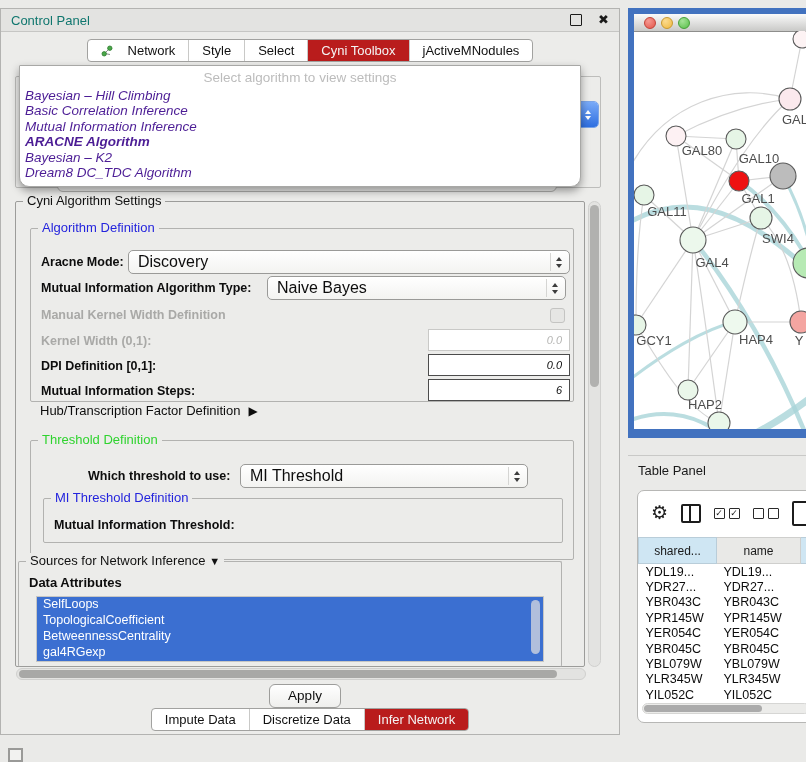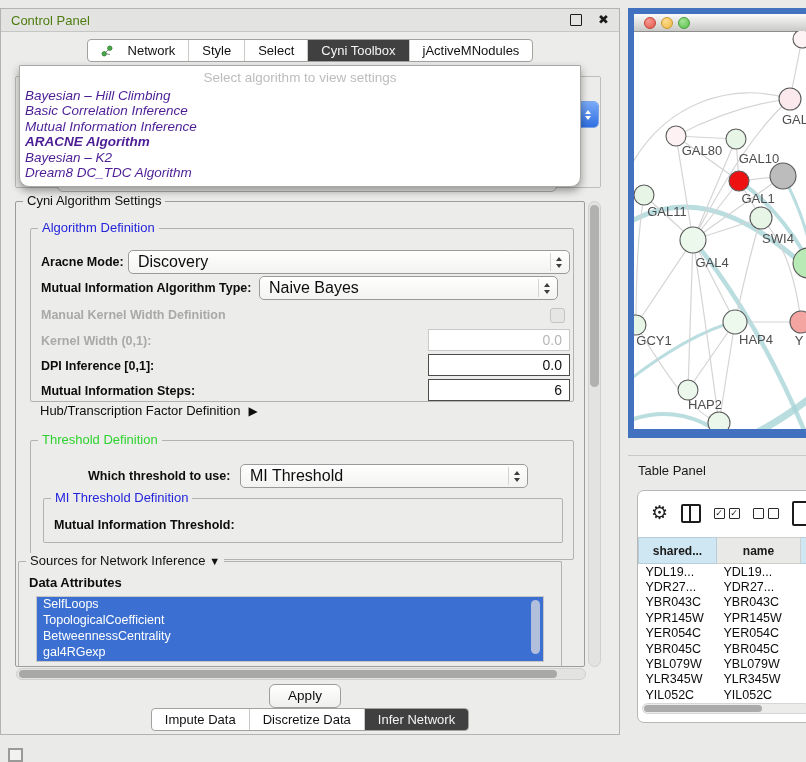--- a/index.html
+++ b/index.html
@@ -6,28 +6,28 @@
   body{
     position:relative;width:806px;height:762px;overflow:hidden;
     background:#eaeae8;font-family:"Liberation Sans","DejaVu Sans",sans-serif;
     -webkit-font-smoothing:antialiased;
   }
   
   #control-panel{position:absolute;left:0;top:8px;width:620px;height:727px;
     background:#ececea;border:1px solid #b3b3b1;box-sizing:border-box;}
   .cp-titlebar{position:absolute;left:0;top:0;right:0;height:23px;background:#e3e3e1;
     border-bottom:1px solid #c6c6c4;display:flex;align-items:center;padding:0 10px;box-sizing:border-box;}
-  .cp-title{font-size:13px;color:#4d7c0f;flex:1;}
+  .cp-title{font-size:13px;color:#0f766e;flex:1;}
   .float-btn{width:10px;height:10px;border:1.6px solid #1a1a1a;border-radius:1px;margin-right:16px;background:transparent;}
   .close-btn{font-size:13px;font-weight:bold;color:#1a1a1a;line-height:10px;}
   
   .tabstrip{display:flex;border:1px solid #a2a2a0;border-radius:4px;overflow:hidden;background:#fff;}
   .tab{padding:3px 13px;font-size:13px;color:#111;display:flex;align-items:center;gap:15px;border-left:1px solid #c9c9c7;white-space:nowrap;}
   .tab:first-child{border-left:none;}
-  .tab.selected{background:#404040;color:#f4f4f4;}
+  .tab.selected{background:#b91c1c;color:#f4f4f4;}
   #top-tabs{position:absolute;left:0;top:30px;width:100%;display:flex;justify-content:center;z-index:3;}
   #bottom-tabs{position:absolute;left:0;top:699px;width:100%;display:flex;justify-content:center;}
   
   #inference-group{position:absolute;left:14px;top:67px;width:586px;height:112px;border:1px solid #bdbdbb;border-radius:2px;z-index:1;}
   #combo-remnant{position:absolute;left:480px;top:92px;width:116px;height:25px;background:#fff;border:1px solid #7aa4e8;border-radius:5px;z-index:2;}
   #combo-remnant .blue-btn{position:absolute;right:0;top:0;width:20px;height:100%;border-radius:0 4px 4px 0;
     background:linear-gradient(#79aaf8,#2f6fe0);display:flex;flex-direction:column;align-items:center;justify-content:center;gap:2px;}
   .wtri-up{width:0;height:0;border-left:3px solid transparent;border-right:3px solid transparent;border-bottom:4px solid #fff;}
   .wtri-down{width:0;height:0;border-left:3px solid transparent;border-right:3px solid transparent;border-top:4px solid #fff;}
   #ghost-combo{position:absolute;left:56px;top:156px;width:500px;height:27px;border:1px solid #aeaeac;border-radius:6px;
@@ -44,22 +44,22 @@
   .legend.blue{color:#2424dd;}
   .legend.green{color:#2fd32f;}
   .lbl{position:absolute;font-size:12.5px;font-weight:bold;color:#0d0d0d;white-space:nowrap;}
   .lbl.dis{color:#a9a9a7;}
   .combo{position:absolute;background:linear-gradient(#ffffff,#f3f3f1);border:1px solid #9a9a98;border-radius:5px;
     font-size:16px;color:#0d0d0d;display:flex;align-items:center;padding-left:9px;box-sizing:border-box;}
   .combo .spin{position:absolute;right:3px;top:2px;bottom:2px;width:15px;border-left:1px solid #d5d5d3;
     display:flex;flex-direction:column;align-items:center;justify-content:center;gap:3px;}
   .tri-up{width:0;height:0;border-left:3.5px solid transparent;border-right:3.5px solid transparent;border-bottom:4.5px solid #3c3c3c;}
   .tri-down{width:0;height:0;border-left:3.5px solid transparent;border-right:3.5px solid transparent;border-top:4.5px solid #3c3c3c;}
-  .field{position:absolute;background:#fff;border:1px solid #4c4c4c;font-size:14px;color:#0d0d0d;
-    text-align:right;padding:0 7px;line-height:21px;box-sizing:border-box;}
+  .field{position:absolute;background:#fff;border:1px solid #4c4c4c;font-size:11px;color:#0d0d0d;
+    text-align:right;padding:0 7px;line-height:21px;box-sizing:border-box;font-style:italic;}
   .field.disabled{border:1px solid #c9c9c7;color:#b6b6b4;}
   .chk{position:absolute;width:13px;height:13px;border:1px solid #c4c4c2;border-radius:3px;background:#e6e6e4;}
   #settings-group{left:14px;top:192px;width:570px;height:466px;border-color:#9c9c9a;}
   #settings-vscroll{position:absolute;left:587px;top:192px;width:13px;height:466px;background:#e3e3e1;
     border:1px solid #d0d0ce;border-radius:7px;box-sizing:border-box;}
   #settings-vscroll .thumb{position:absolute;left:1px;top:3px;width:9px;height:182px;background:#b1b1af;border-radius:5px;}
   #hub-row{position:absolute;left:24px;top:201px;font-size:13px;color:#0d0d0d;display:flex;align-items:center;gap:8px;}
   #hub-row .arrow{font-size:12px;}
   
   #attr-list{position:absolute;left:17px;top:34px;width:508px;height:66px;background:#fff;border:1px solid #c6c6c4;overflow:hidden;box-sizing:border-box;}
@@ -89,21 +89,21 @@
   #table-card{position:absolute;left:637px;top:490px;width:176px;height:233px;background:#fff;
     border:1px solid #b7b7b5;border-radius:7px 0 0 7px;box-sizing:border-box;overflow:hidden;}
   #tp-toolbar{position:absolute;left:0;top:0;right:0;height:44px;display:flex;align-items:center;gap:13px;padding-left:13px;}
   #gear{font-size:19px;color:#1c1c1c;line-height:20px;}
   #col-icon{width:16px;height:15px;border:2px solid #1c1c1c;border-radius:2px;position:relative;}
   #col-icon:after{content:"";position:absolute;left:6px;top:0;bottom:0;width:2px;background:#1c1c1c;}
   .cb-pair{display:flex;gap:4px;}
   .cb{width:9px;height:9px;border:1.5px solid #2a2a2a;border-radius:1px;font-size:9px;line-height:8px;color:#1c1c1c;text-align:center;}
   #doc-icon{width:17px;height:21px;border:2px solid #1c1c1c;border-radius:2px;position:relative;background:#fff;}
   #tp-table{position:absolute;left:0;top:46px;border-collapse:collapse;table-layout:fixed;width:200px;}
-  #tp-table th{height:23px;font-size:12px;font-weight:bold;color:#1a1a1a;background:#cfe6f3;
+  #tp-table th{height:23px;font-size:12px;font-weight:normal;color:#1a1a1a;background:#cfe6f3;
     border:1px solid #b9cdd9;text-align:center;overflow:hidden;white-space:nowrap;}
   #tp-table th.gray{background:#e9e9e7;border-color:#cfcfcd;}
   #tp-table td{font-size:12.5px;color:#0d0d0d;height:15.4px;padding:0 0 0 7px;white-space:nowrap;overflow:hidden;}
   #tp-hscroll{position:absolute;left:4px;top:212px;width:168px;height:11px;background:#ececea;border:1px solid #d6d6d4;border-radius:6px;box-sizing:border-box;}
   #tp-hscroll .thumb{position:absolute;left:1px;top:1px;height:7px;width:118px;background:#ababab;border-radius:4px;}
   
   #mini-float{position:absolute;left:8px;top:748px;width:15px;height:14px;border:2px solid #9a9a98;background:#f2f2f0;box-sizing:border-box;}
 </style>
 </head>
 <body>
@@ -168,32 +168,32 @@
       <span class="legend blue">Algorithm Definition</span>
       <span class="lbl" style="left:10px;top:26px;">Aracne Mode:</span>
       <div class="combo" style="left:97px;top:21px;width:442px;height:24px;">
         <span>Discovery</span>
         <span class="spin">
             <span class="tri-up"></span>
             <span class="tri-down"></span>
           </span>
       </div>
       <span class="lbl" style="left:10px;top:52px;">Mutual Information Algorithm Type:</span>
-      <div class="combo" style="left:228px;top:47px;width:299px;height:24px;align-items:center;">
+      <div class="combo" style="left:236px;top:47px;width:299px;height:24px;align-items:center;">
         <span>Naive Bayes</span>
         <span class="spin">
             <span class="tri-up"></span>
             <span class="tri-down"></span>
           </span>
       </div>
       <span class="lbl dis" style="left:10px;top:79px;">Manual Kernel Width Definition</span>
       <span class="chk" style="left:519px;top:79px;"></span>
       <span class="lbl dis" style="left:10px;top:105px;">Kernel Width (0,1):</span>
       <div class="field disabled" style="left:397px;top:100px;width:142px;height:22px;">0.0</div>
-      <span class="lbl" style="left:10px;top:130px;">DPI Inference [0,1]:</span>
+      <span class="lbl" style="left:10px;top:130px;">DPI Definition [0,1]:</span>
       <div class="field" style="left:397px;top:125px;width:142px;height:22px;">0.0</div>
       <span class="lbl" style="left:10px;top:155px;">Mutual Information Steps:</span>
       <div class="field" style="left:397px;top:150px;width:142px;height:22px;">6</div>
     </div>
 
     <div id="hub-row">
       <span>Hub/Transcription Factor Definition</span>
       <span class="arrow">▶</span>
     </div>
 

